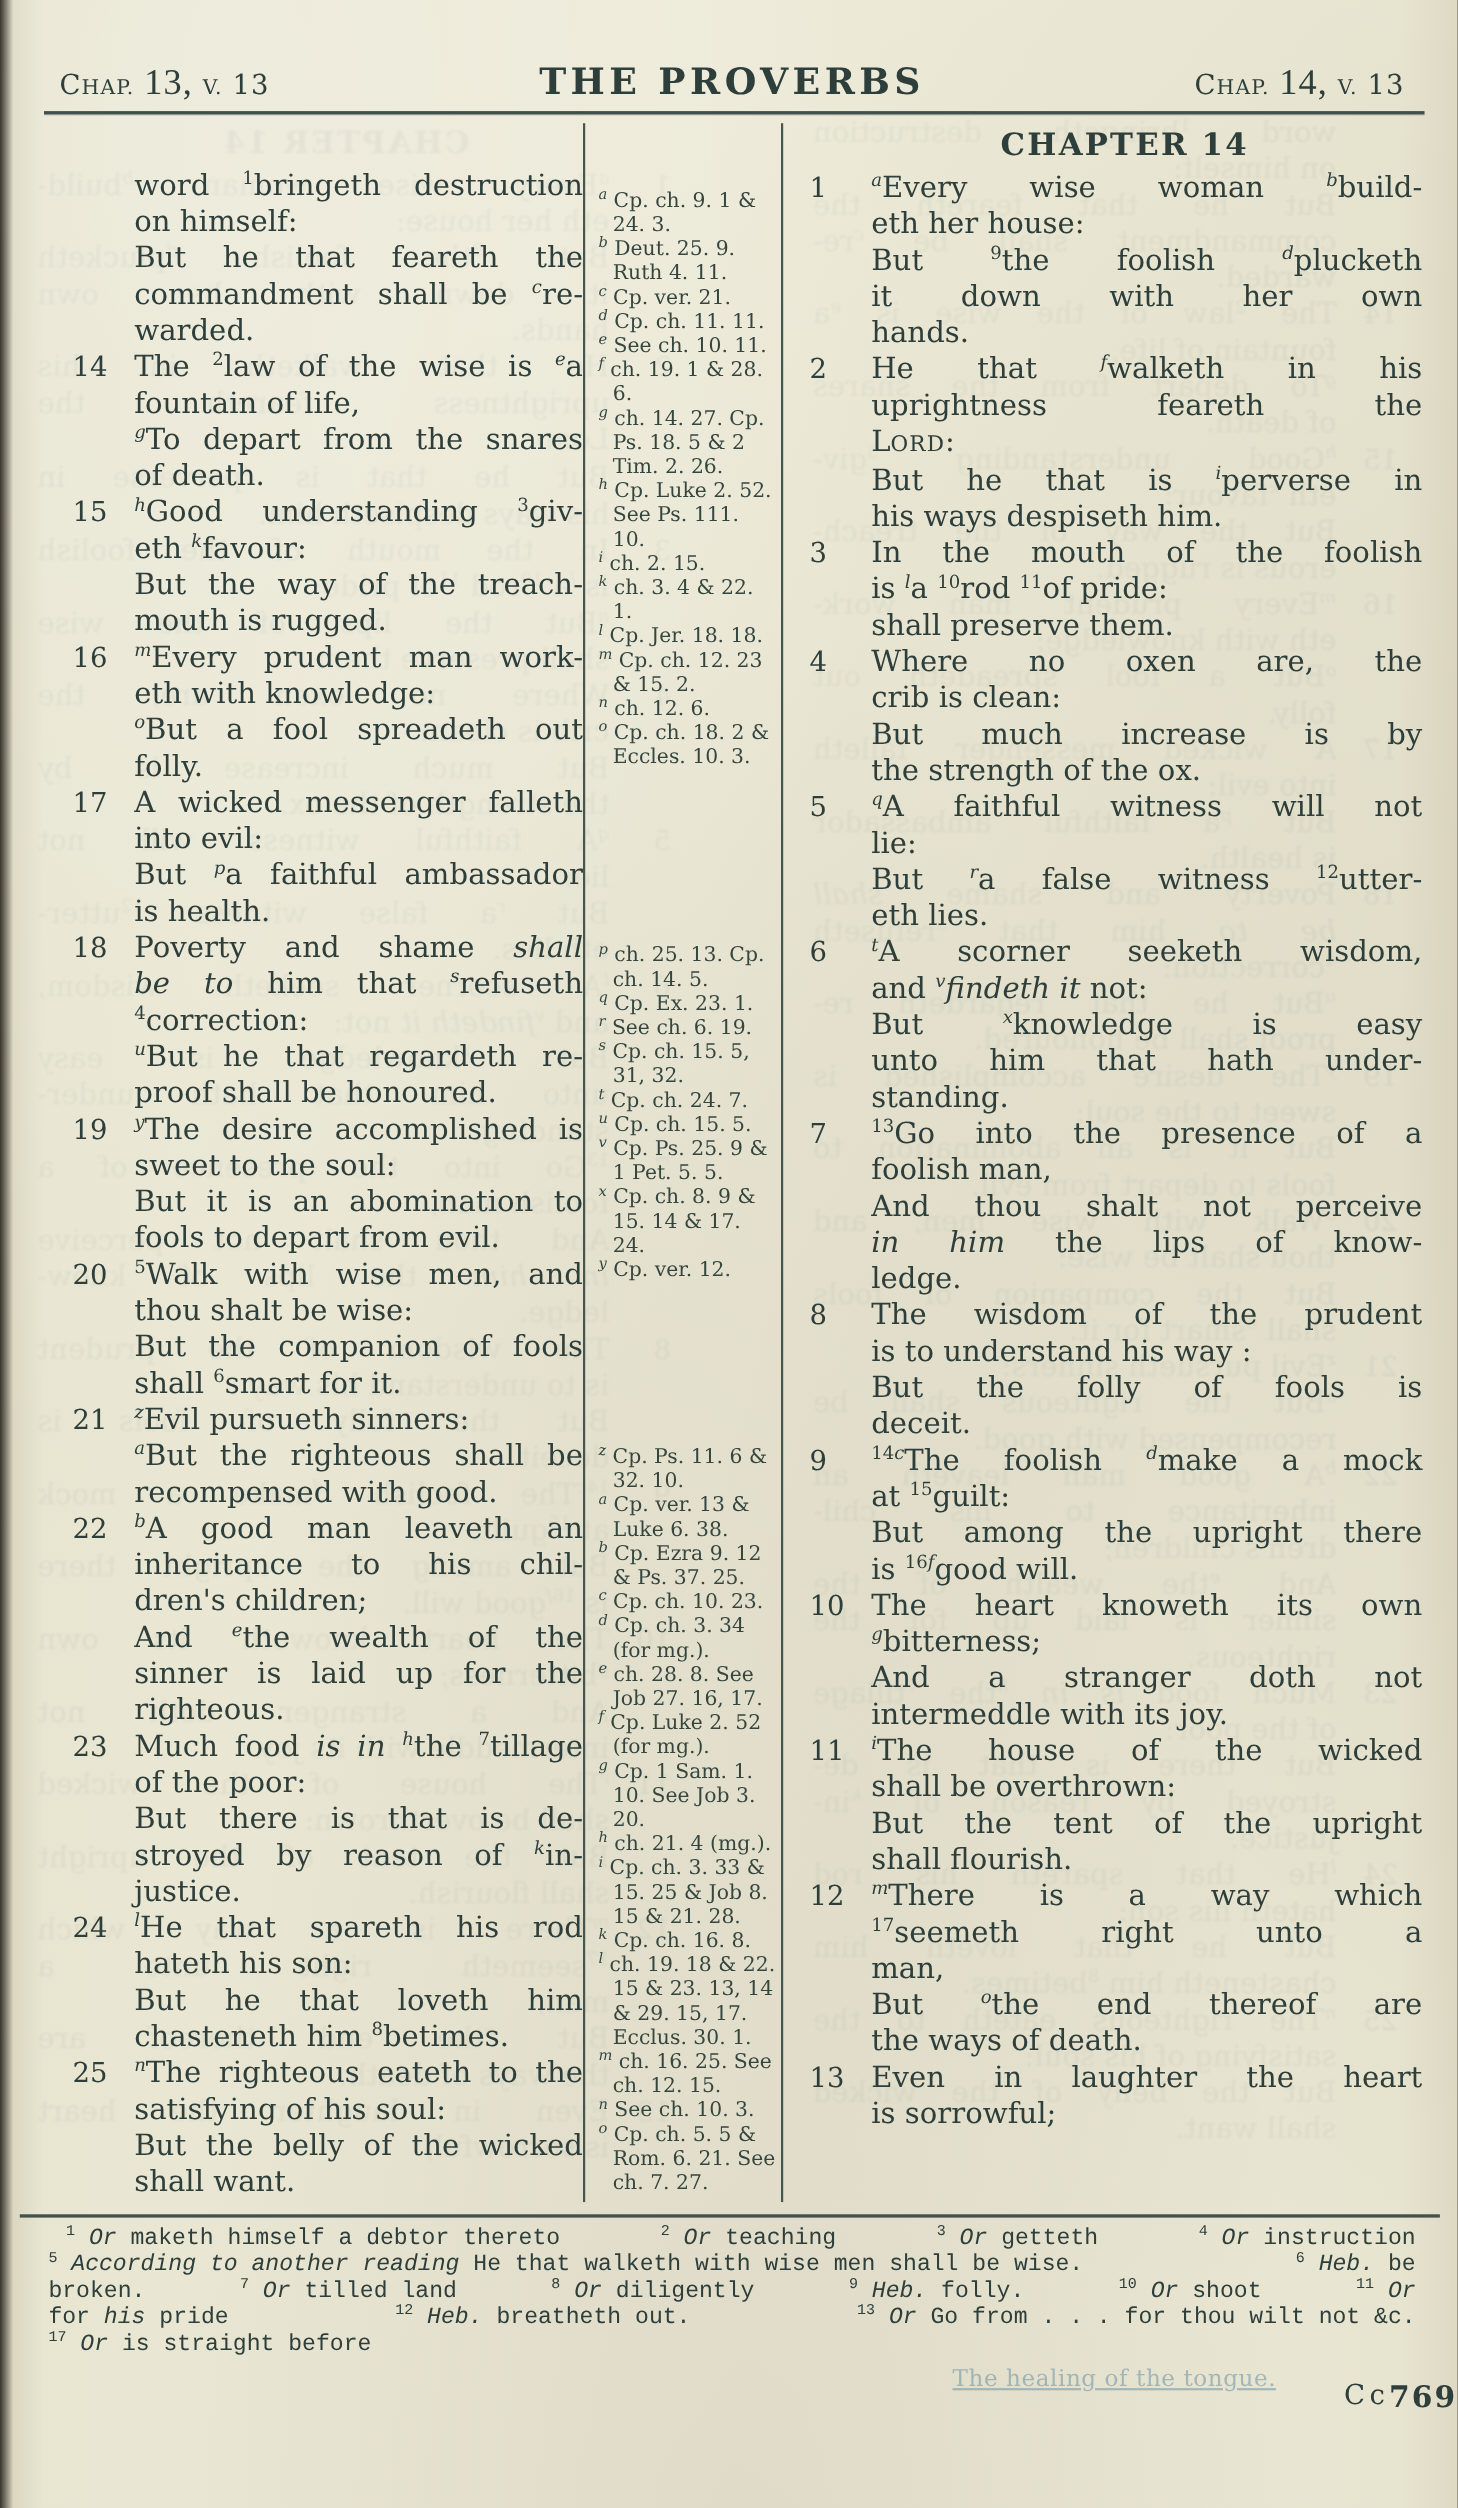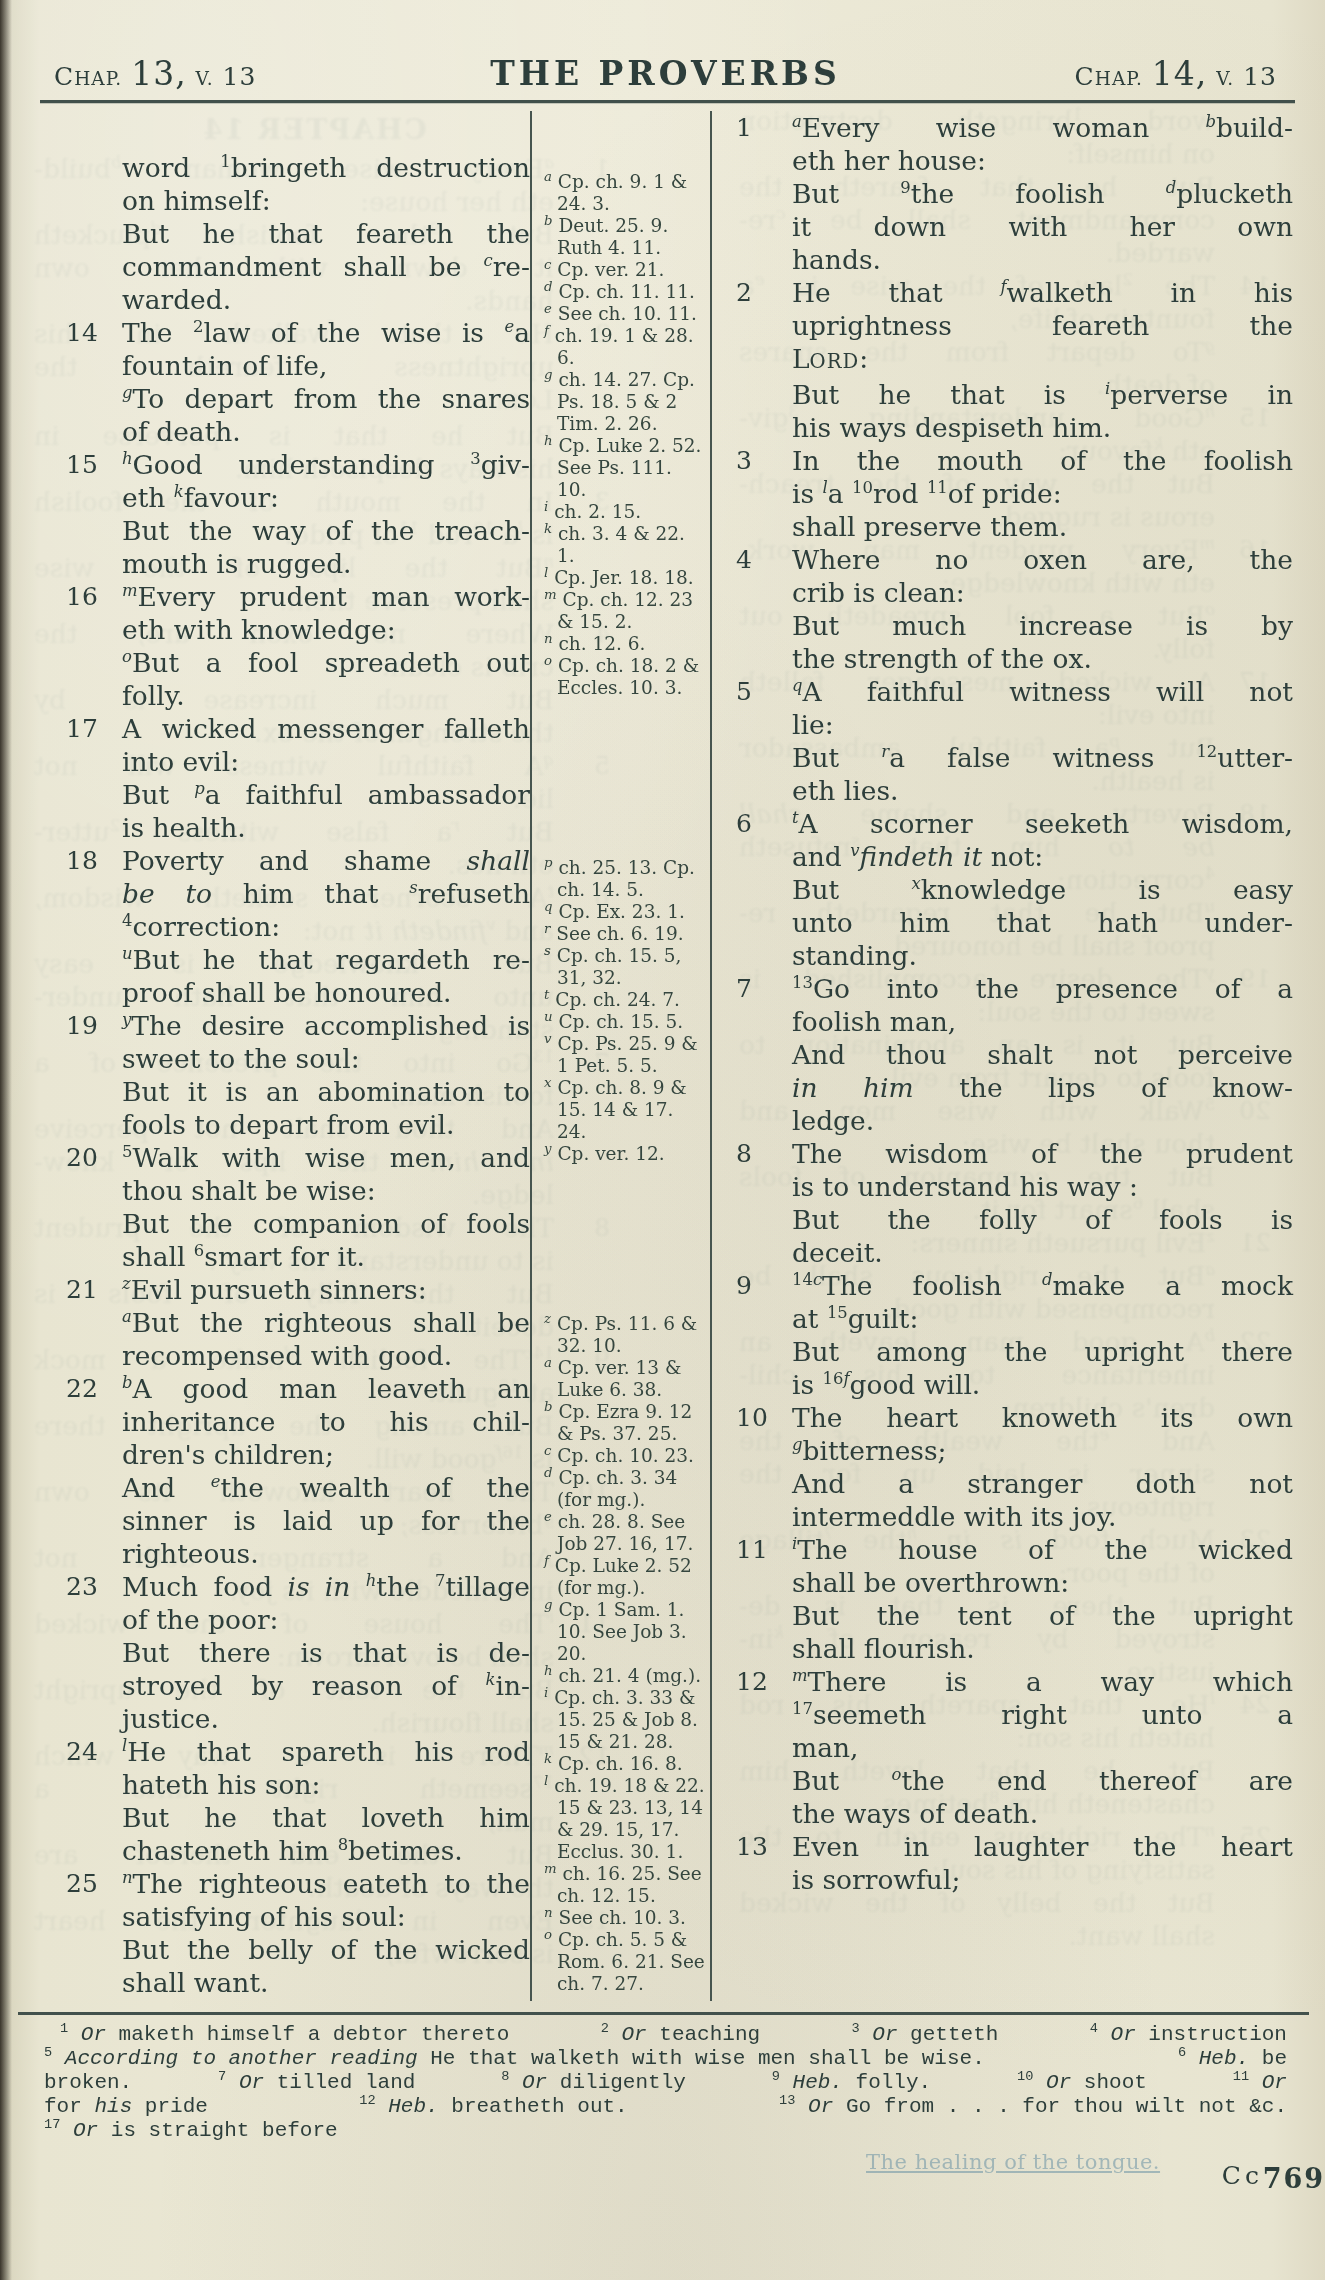--- a/index.html
+++ b/index.html
@@ -18,21 +18,21 @@
   }
   .edge-left{position:absolute;left:0;top:0;bottom:0;width:12px;
     background:linear-gradient(90deg,rgba(30,25,18,0.85),rgba(30,25,18,0));pointer-events:none;z-index:5;}
 
   
   .running-head{display:flex;align-items:baseline;padding:54px 48px 0 54px;position:relative;z-index:2;}
   .rh-left,.rh-right{width:330px;font-size:25px;letter-spacing:1px;white-space:nowrap;}
   .rh-right{text-align:right;}
   .rh-center{flex:1;text-align:center;font-size:33px;font-weight:bold;letter-spacing:4px;}
   .sc{text-transform:uppercase;font-size:74%;letter-spacing:1px;}
-  .lg{font-size:132%;}
+  .lg{font-size:132%;font-family:Liberation Serif, serif;}
   .head-rule{height:3px;background:#41504b;margin:7px 30px 0 40px;position:relative;z-index:2;
     box-shadow:0 1px 0 rgba(65,80,75,.25);}
 
   
   .text-body{display:flex;margin:6px 28px 0 40px;height:1892px;overflow:hidden;position:relative;z-index:2;}
   .rule{width:2px;background:#47554f;margin-top:2px;}
   .col{overflow:hidden;}
   .col-left{width:490px;padding:42px 0 0 82px;box-sizing:border-box;}
   .col-refs{width:178px;padding:0 4px 0 12px;box-sizing:border-box;font-size:18.5px;line-height:22px;color:#35463f;}
   .col-right{flex:1;padding:2px 4px 0 80px;box-sizing:border-box;}
@@ -815,20 +815,21 @@
           <p class="ref-entry"><span class="sup let">l</span> ch. 19. 18 &amp; 22. 15 &amp; 23. 13, 14 &amp; 29. 15, 17. Ecclus. 30. 1.</p>
           <p class="ref-entry"><span class="sup let">m</span> ch. 16. 25. See ch. 12. 15.</p>
           <p class="ref-entry"><span class="sup let">n</span> See ch. 10. 3.</p>
           <p class="ref-entry"><span class="sup let">o</span> Cp. ch. 5. 5 &amp; Rom. 6. 21. See ch. 7. 27.</p>
         </div>
     </aside>
 
     <div class="rule"></div>
 
     <section class="col col-right">
+      <h2 class="chapter-heading">CHAPTER 14</h2>
       <div>
           <div class="vline just">
     <span class="vnum">1</span>
     <span class="vtext"><span class="sup let">a</span>Every wise woman <span class="sup let">b</span>build-</span>
   </div>
           <div class="vline">
     <span class="vnum"></span>
     <span class="vtext">eth her house:</span>
   </div>
           <div class="vline just">

